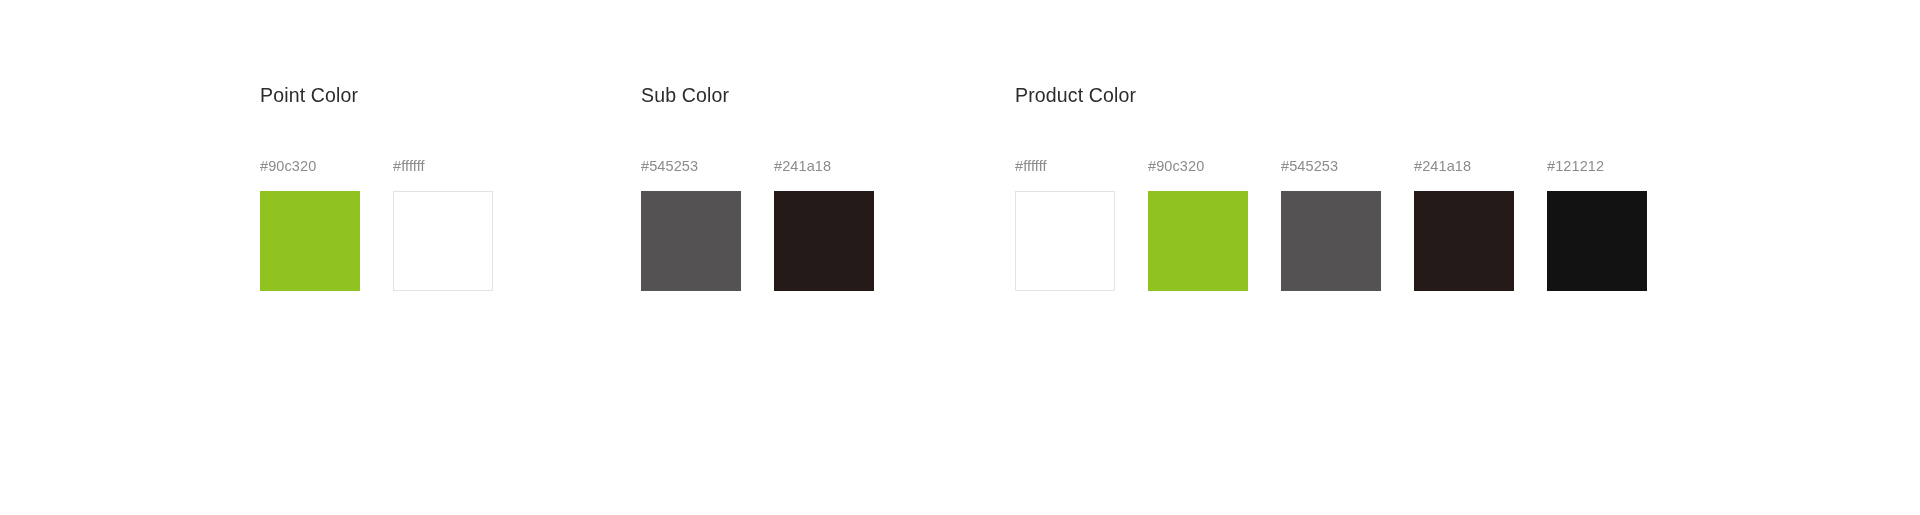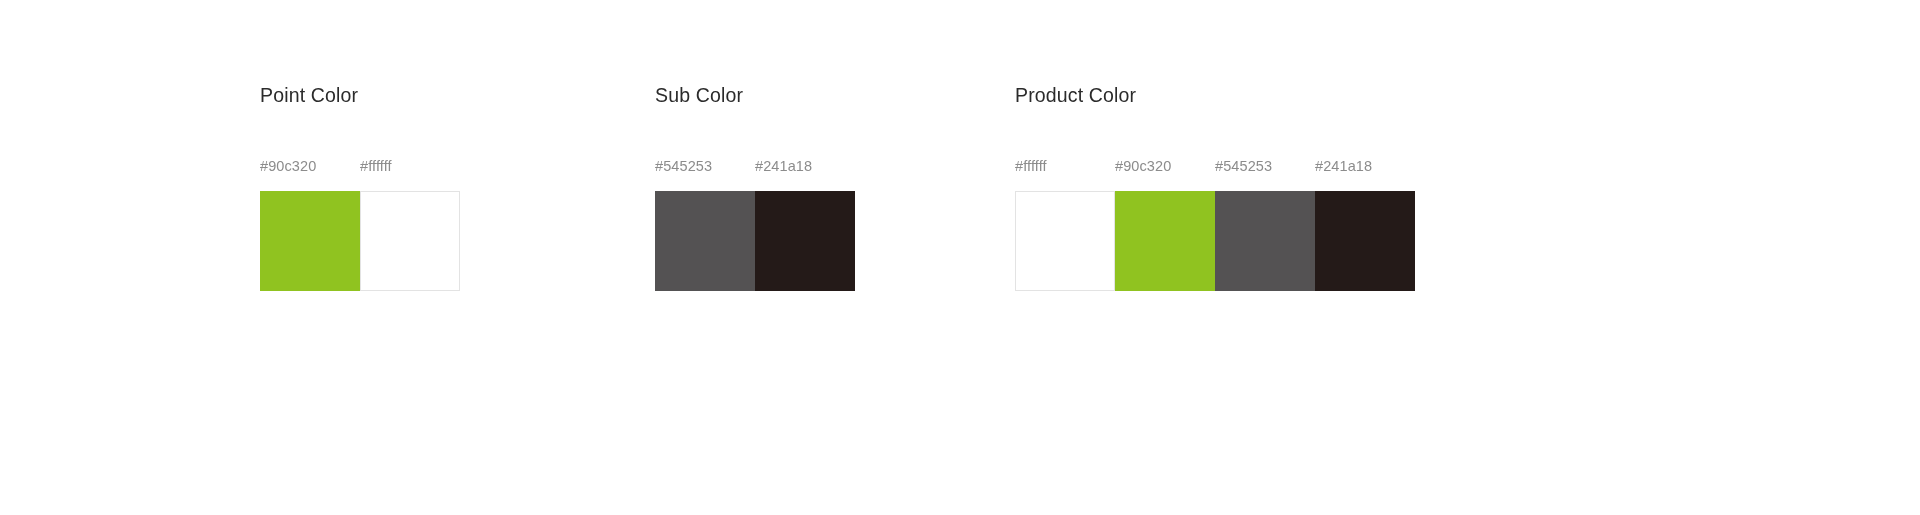--- a/index.html
+++ b/index.html
@@ -47,20 +47,21 @@
     left: 0;
     display: flex;
     flex-direction: row;
     align-items: flex-start;
   }
 
   .swatch-cell {
     display: flex;
     flex-direction: column;
     align-items: flex-start;
+    margin-right: 33px;
   }
   .swatch-cell:last-child {
     margin-right: 0;
   }
 
   .swatch-label {
     font-family: "Liberation Sans", sans-serif;
     font-size: 14.5px;
     font-weight: 400;
     color: #8c8c8c;
@@ -93,21 +94,21 @@
         <div class="swatch-cell">
           <div class="swatch-label">#90c320</div>
           <div class="swatch-chip" style="background: rgb(144, 195, 32);"></div>
         </div>
         <div class="swatch-cell">
           <div class="swatch-label">#ffffff</div>
           <div class="swatch-chip bordered" style="background: rgb(255, 255, 255);"></div>
         </div>
       </div>
     </div>
-    <div class="color-group" style="left: 655px;">
+    <div class="color-group" style="left: 641px;">
       <div class="group-title">Sub Color</div>
       <div class="swatch-row">
         <div class="swatch-cell">
           <div class="swatch-label">#545253</div>
           <div class="swatch-chip" style="background: rgb(84, 82, 83);"></div>
         </div>
         <div class="swatch-cell">
           <div class="swatch-label">#241a18</div>
           <div class="swatch-chip" style="background: rgb(36, 26, 24);"></div>
         </div>
@@ -125,15 +126,19 @@
           <div class="swatch-chip" style="background: rgb(144, 195, 32);"></div>
         </div>
         <div class="swatch-cell">
           <div class="swatch-label">#545253</div>
           <div class="swatch-chip" style="background: rgb(84, 82, 83);"></div>
         </div>
         <div class="swatch-cell">
           <div class="swatch-label">#241a18</div>
           <div class="swatch-chip" style="background: rgb(36, 26, 24);"></div>
         </div>
+        <div class="swatch-cell">
+          <div class="swatch-label">#121212</div>
+          <div class="swatch-chip" style="background: rgb(18, 18, 18);"></div>
+        </div>
       </div>
     </div>
   </div>
 
 </body></html>

